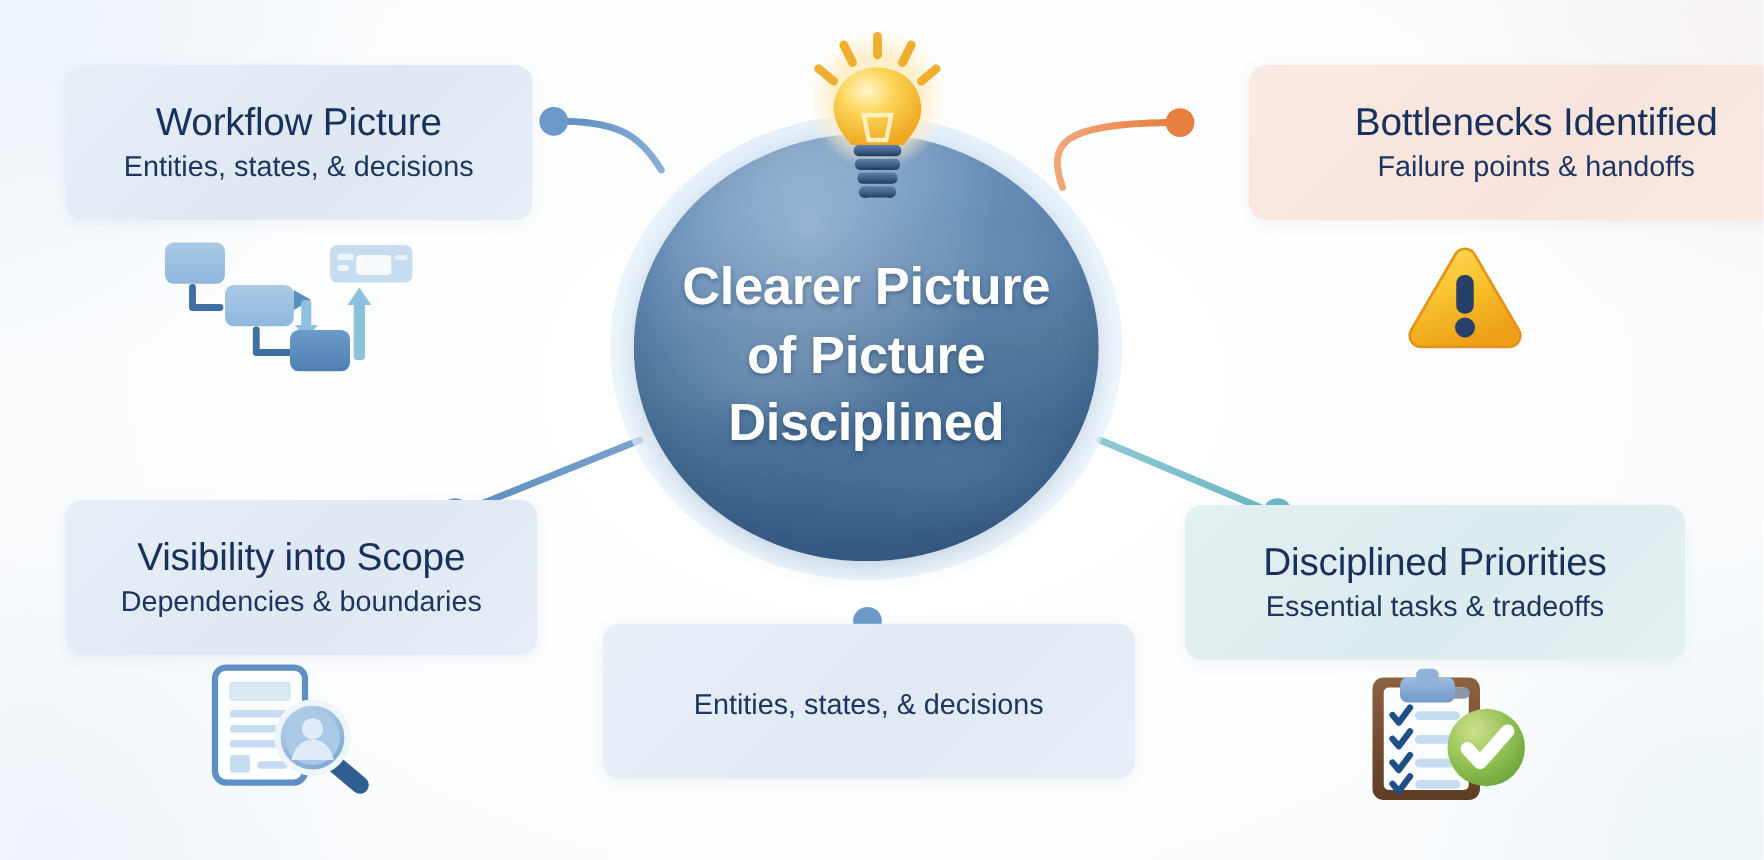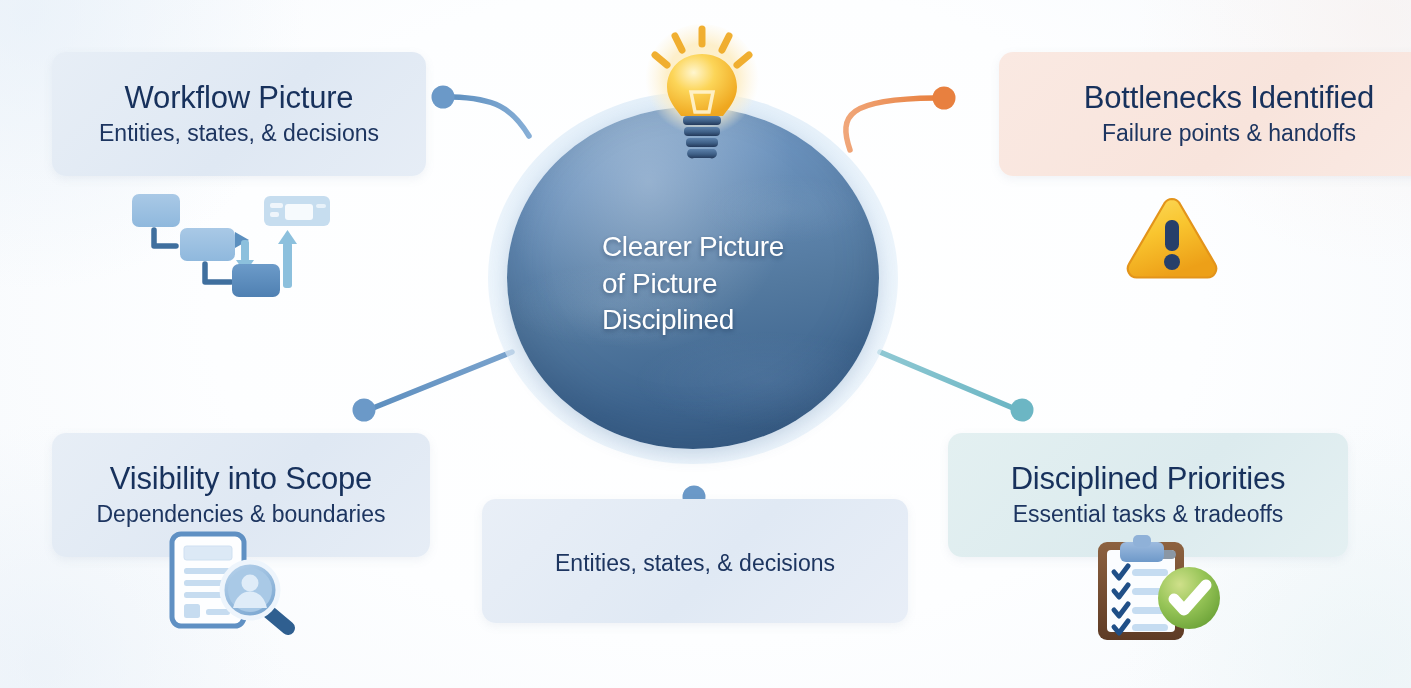--- a/index.html
+++ b/index.html
@@ -71,29 +71,29 @@
   }
   #card-workflow-picture {
     left: 52px; top: 52px; width: 374px; height: 124px;
     background: linear-gradient(135deg, #e7eef6 0%, #dfe8f3 55%, #e6edf6 100%);
   }
   #card-bottlenecks {
     left: 999px; top: 52px; width: 460px; height: 124px;
     background: linear-gradient(135deg, #fae9e2 0%, #f8e4dc 55%, #faeae4 100%);
   }
   #card-visibility {
-    left: 52px; top: 433px; width: 378px; height: 124px;
+    left: 52px; top: 400px; width: 378px; height: 124px;
     background: linear-gradient(135deg, #e7eef6 0%, #dfe8f3 55%, #e6edf6 100%);
   }
   #card-workflow-data {
     left: 482px; top: 499px; width: 426px; height: 124px;
     background: linear-gradient(135deg, #e9eff7 0%, #e0e9f4 55%, #e8eef7 100%);
   }
   #card-disciplined {
-    left: 948px; top: 433px; width: 400px; height: 124px;
+    left: 948px; top: 404px; width: 400px; height: 124px;
     background: linear-gradient(135deg, #e3f0f1 0%, #dcebee 55%, #e4f0f2 100%);
   }
 
   
   #center-hub {
     position: absolute;
     left: 482px;
     top: 82px;
     width: 422px;
     height: 392px;
@@ -125,24 +125,24 @@
     inset: 0;
     border-radius: 50%;
     background:
       radial-gradient(ellipse 150px 60px at 28% 58%, rgba(180,205,230,0.14) 0%, rgba(255,255,255,0) 70%),
       radial-gradient(ellipse 190px 70px at 70% 80%, rgba(150,180,215,0.13) 0%, rgba(255,255,255,0) 70%),
       radial-gradient(ellipse 120px 50px at 75% 30%, rgba(190,215,238,0.10) 0%, rgba(255,255,255,0) 70%);
   }
   #center-label {
     position: relative;
     z-index: 4;
-    text-align: left;
+    text-align: center;
     color: #ffffff;
-    font-size: 28px;
-    font-weight: normal;
+    font-size: 42px;
+    font-weight: bold;
     line-height: 1.30;
     text-shadow: 0 2px 4px rgba(22,45,75,0.45);
     letter-spacing: -0.3px;
     margin-top: 12px;
   }
 
   
   .icon-wrap { position: absolute; z-index: 6; }
   #icon-lightbulb { left: 617px; top: 8px; width: 170px; height: 155px; z-index: 7; }
   #icon-flowchart { left: 122px; top: 190px; width: 212px; height: 112px; }

